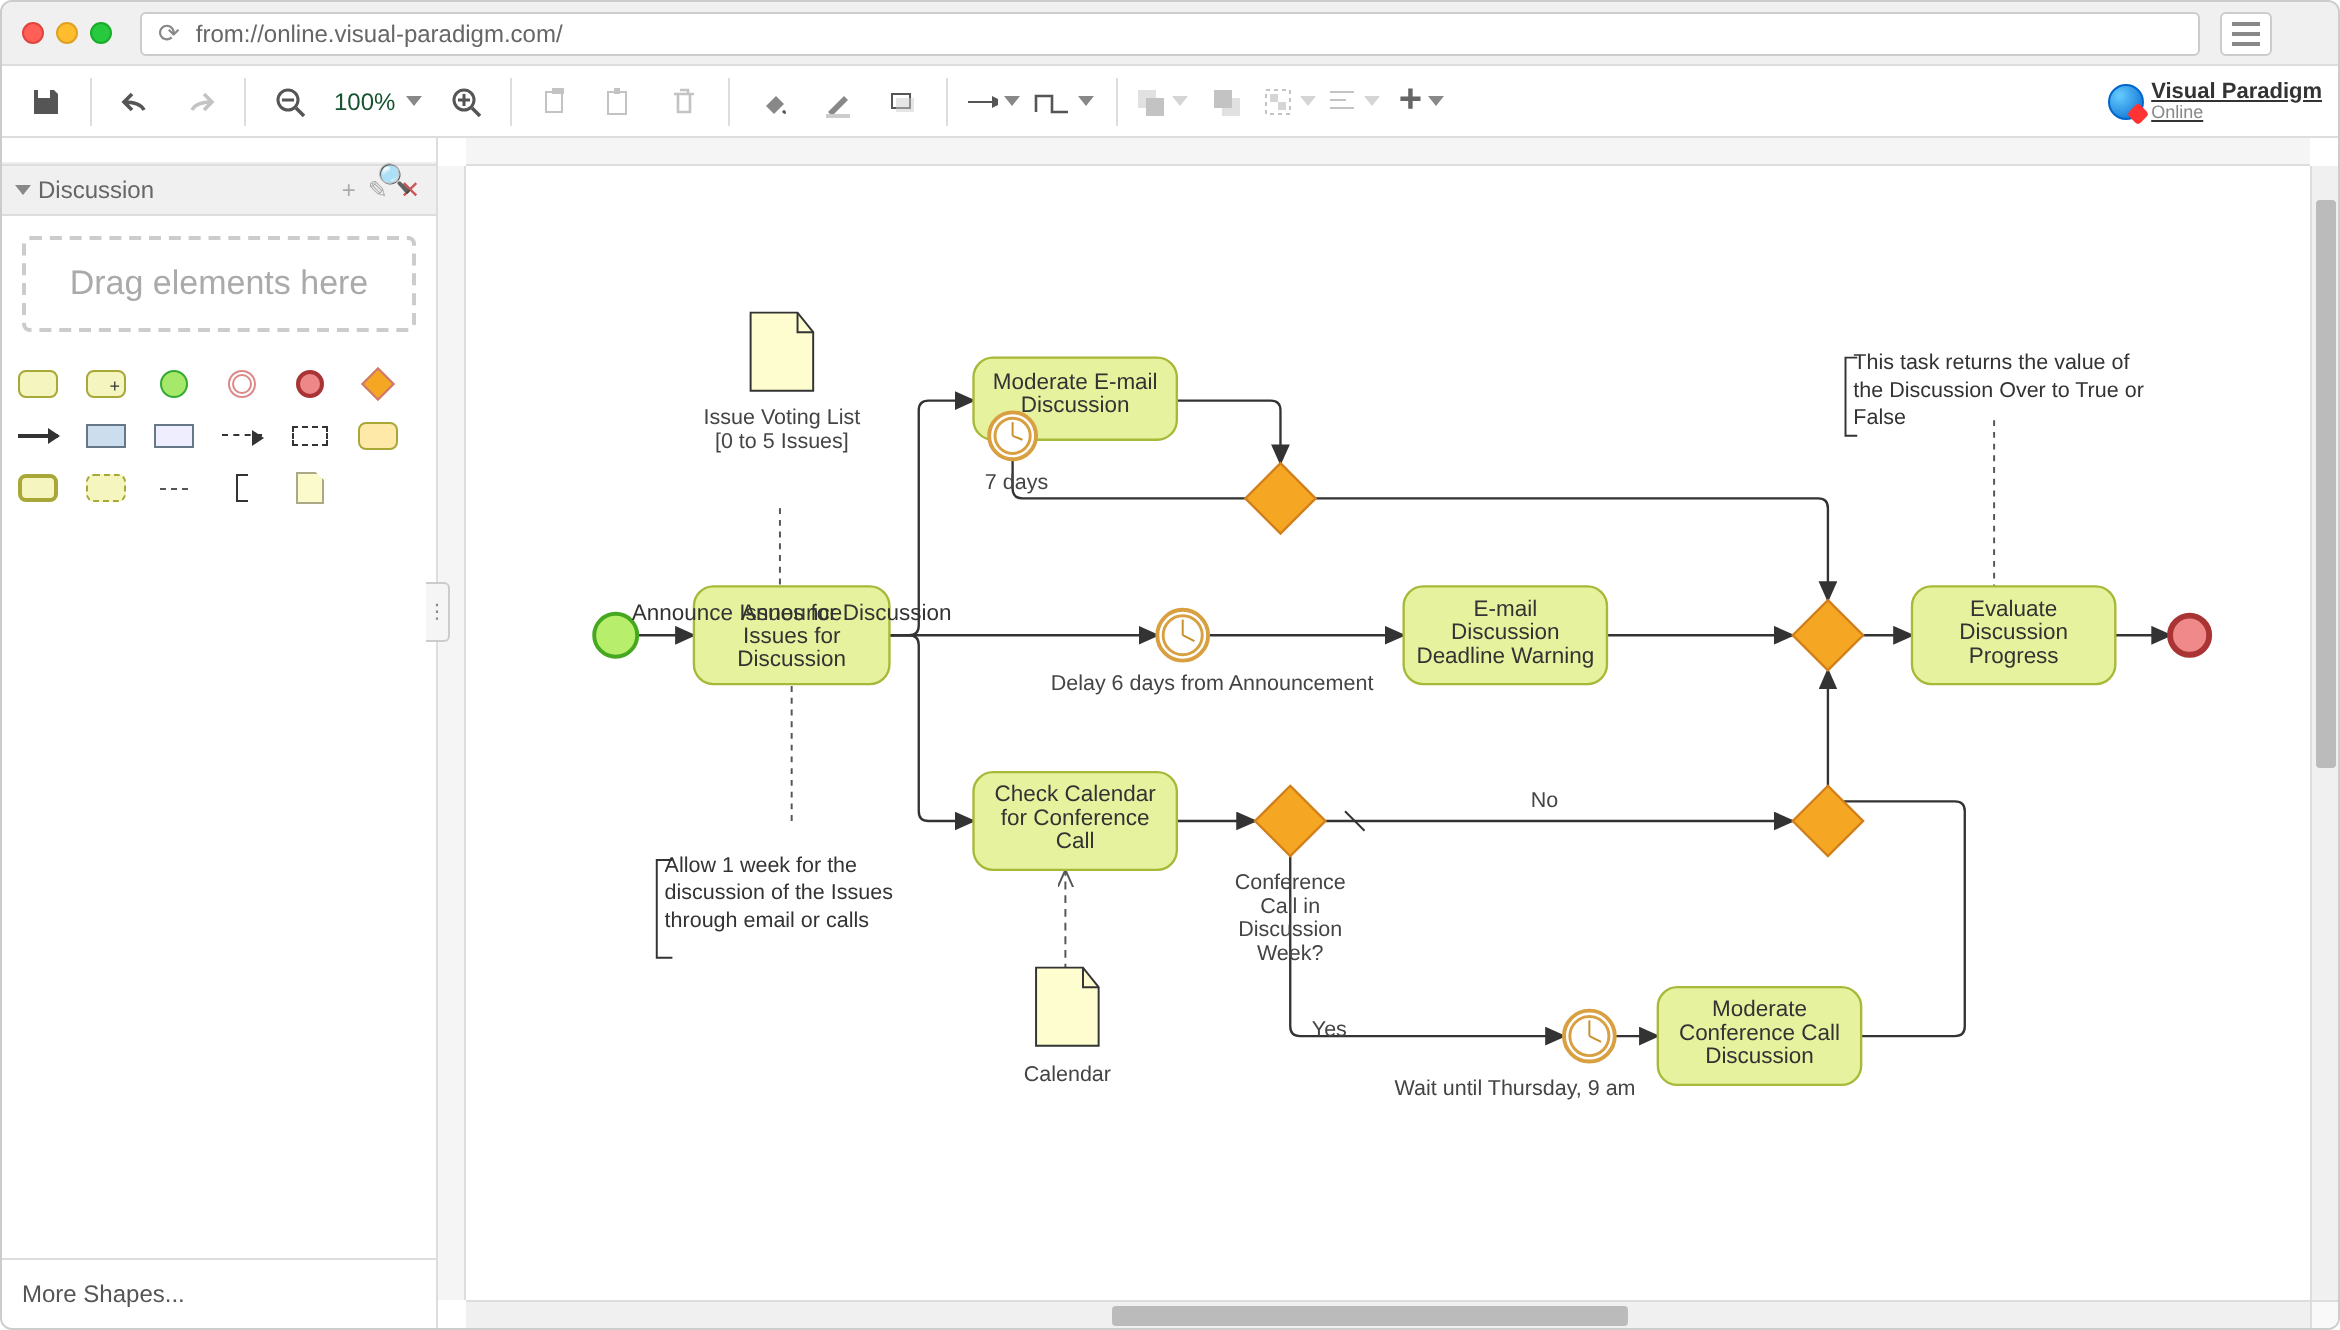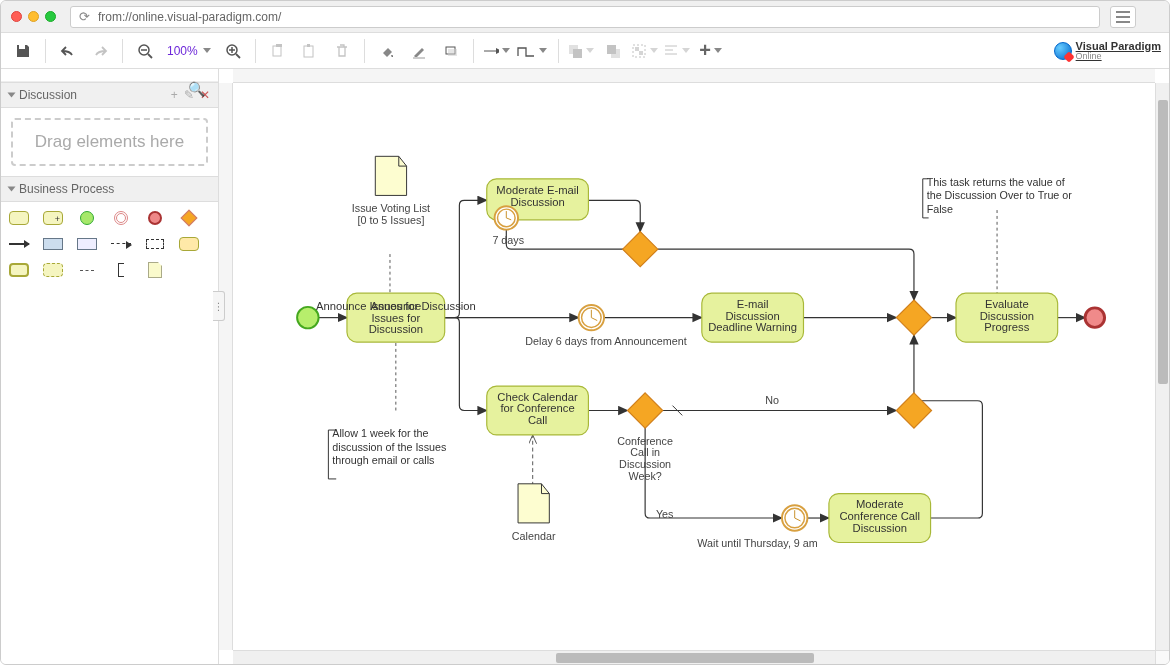--- a/index.html
+++ b/index.html
@@ -11,21 +11,21 @@
 .dot.red { background: #ff5f56; border: 1px solid #e0443e; }
 .dot.yellow { background: #ffbd2e; border: 1px solid #dea123; }
 .dot.green { background: #27c93f; border: 1px solid #1aab29; }
 .urlbar { flex: 1; height: 22px; background: #fff; border: 1px solid #ccc; border-radius: 3px; display: flex; align-items: center; padding: 0 8px; gap: 8px; color: #666; max-width: 1030px; }
 .urlbar .reload { font-size: 13px; color: #888; }
 .hamb { width: 26px; height: 22px; border: 1px solid #ccc; border-radius: 3px; display: flex; flex-direction: column; justify-content: center; align-items: center; gap: 3px; margin-left: 10px; background: #fff; }
 .hamb span { width: 14px; height: 2px; background: #888; }
 .toolbar { height: 36px; background: #fff; border-bottom: 1px solid #ddd; display: flex; align-items: center; padding: 0 8px; gap: 4px; }
 .tbtn { width: 28px; height: 28px; display: flex; align-items: center; justify-content: center; color: #666; border-radius: 2px; cursor: pointer; }
 .tsep { width: 1px; height: 24px; background: #ddd; margin: 0 4px; }
-.zoom { display: flex; align-items: center; gap: 2px; padding: 0 4px; color: #6d28d9; cursor: pointer; text-align: right; }
+.zoom { display: flex; align-items: center; gap: 2px; padding: 0 4px; color: #14532d; cursor: pointer; text-align: right; }
 .caret-d { display: inline-block; width: 0; height: 0; border-left: 4px solid transparent; border-right: 4px solid transparent; border-top: 5px solid #888; margin-left: 3px; }
 .logo { margin-left: auto; display: flex; align-items: center; gap: 4px; font-size: 11px; line-height: 1; text-decoration: underline; }
 .logo .ball { width: 18px; height: 18px; border-radius: 50%; background: radial-gradient(circle at 30% 30%, #6cf, #06c); border: 1px solid #06c; position: relative; }
 .logo .ball::after { content: ''; position: absolute; right: -2px; bottom: -2px; width: 8px; height: 8px; background: #f33; border-radius: 2px; transform: rotate(45deg); }
 .logo .txt b { color: #333; }
 .logo .txt .sub { color: #888; font-size: 9px; display: block; }
 .body { display: flex; height: calc(100% - 68px); }
 .sidebar { width: 218px; background: #fff; border-right: 1px solid #ddd; display: flex; flex-direction: column; }
 .search { padding: 6px; border-bottom: 1px solid #eee; position: relative; }
 .search input { width: 100%; height: 26px; border: 1px solid #ccc; border-radius: 3px; padding: 0 24px 0 8px; font-size: 12px; color: #333; outline: none; }
@@ -233,24 +233,20 @@
             <span>+</span>
             <span>✎</span>
             <span style="color:#c55">✕</span>
           </span>
       </div>
       <div class="scratch">
         <div class="dz">
             <span>Drag elements here</span>
           </div>
       </div>
-      <div class="section-h">
-        <span class="tri"></span>
-          <span>Business Process</span>
-      </div>
       <div class="palette">
         <div class="pal-item">
             <div class="pal-rect"></div>
           </div>
         <div class="pal-item">
             <div class="pal-rect sub"></div>
           </div>
         <div class="pal-item">
             <div class="pal-circ start"></div>
           </div>
@@ -290,20 +286,21 @@
         <div class="pal-item">
             <div style="width:14px;height:1px;border-top:1px dashed #555"></div>
           </div>
         <div class="pal-item">
             <div style="width:6px;height:14px;border-left:1px solid #333;border-top:1px solid #333;border-bottom:1px solid #333"></div>
           </div>
         <div class="pal-item">
             <div class="pal-doc"></div>
           </div>
       </div>
+      <div class="more-shapes"><span>More Shapes...</span></div>
     </div>
 
     <div class="collapse-btn">⋮</div>
 
     <div class="canvas-wrap">
       <div class="ruler-h"></div>
       <div class="ruler-v"></div>
       <div class="scroll-h">
           <div class="thumb"></div>
         </div>

